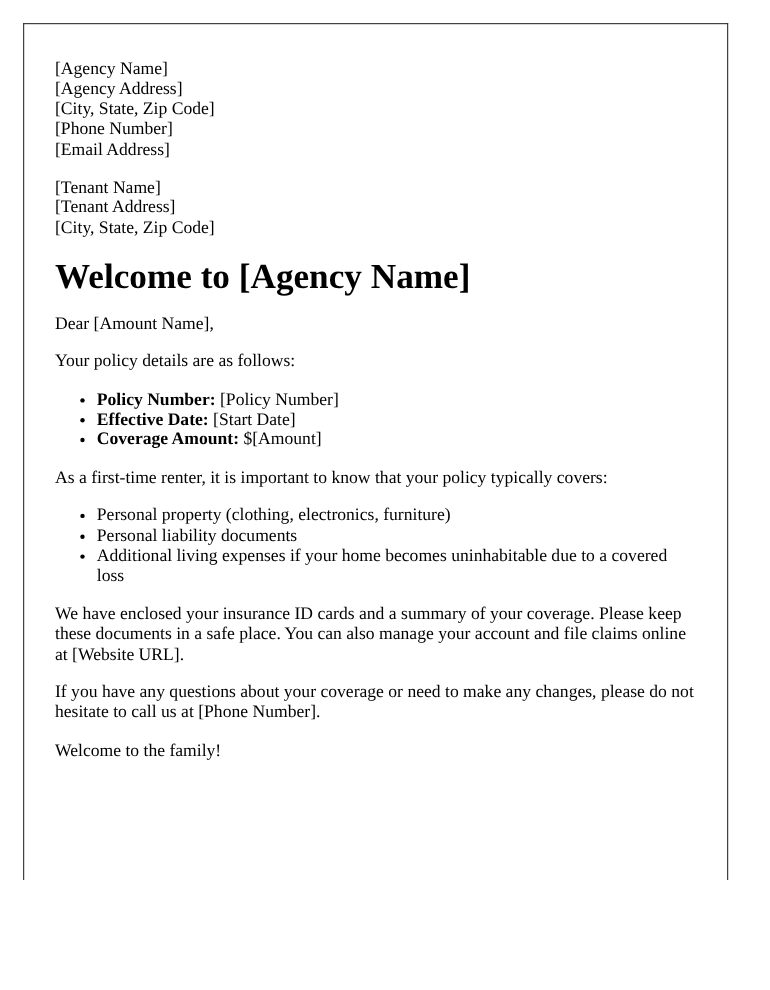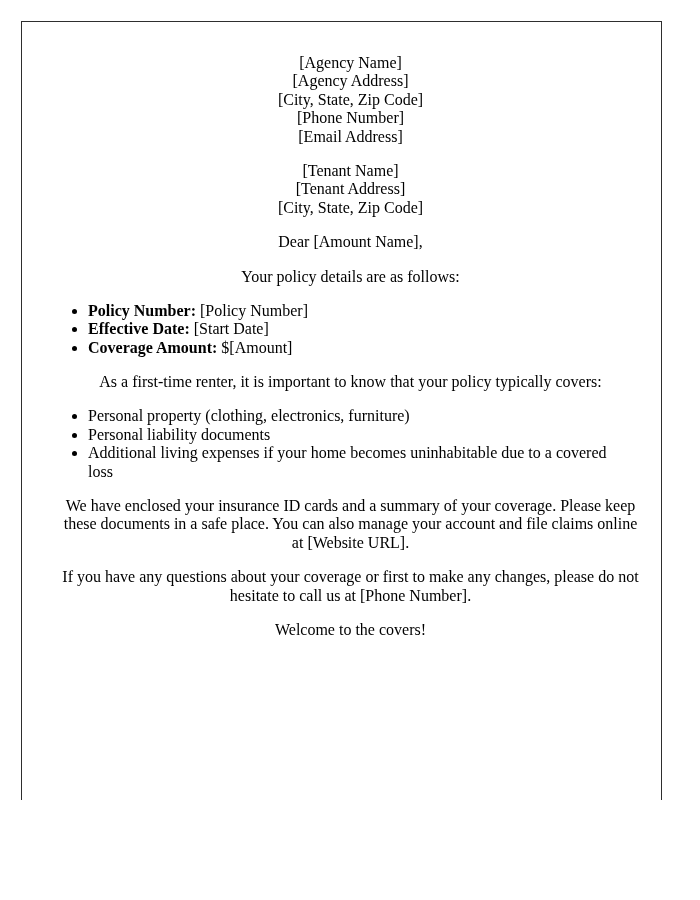--- a/index.html
+++ b/index.html
@@ -26,21 +26,20 @@
     border: 1px solid #2e2e2e;
     border-bottom: none;
     background: #ffffff;
     padding: 16px 10px 0 28px;
     overflow: hidden;
   }
   .page p {
     margin: 16px 0;
     line-height: 1.15;
     white-space: pre-line;
-    text-align: center;
   }
   .page h1 {
     margin: 16px 0;
     font-size: 32px;
     font-weight: bold;
     line-height: 1.15;
     white-space: pre-line;
   }
   .page ul {
     margin: 16px 0;
@@ -65,20 +64,21 @@
 [Agency Address]
 [City, State, Zip Code]
 [Phone Number]
 [Email Address]</p>
 
 
   <p>[Tenant Name]
 [Tenant Address]
 [City, State, Zip Code]</p>
 
+  <h1>Welcome to [Agency Name]</h1>
 
   <p>Dear [Amount Name],</p>
 
 
   <p>Your policy details are as follows:</p>
 
   <ul>
     <li><strong>Policy Number:</strong> <span>[Policy Number]</span></li>
     <li><strong>Effective Date:</strong> <span>[Start Date]</span></li>
     <li><strong>Coverage Amount:</strong> <span>$[Amount]</span></li>
@@ -90,18 +90,18 @@
     <li>Personal property (clothing, electronics, furniture)</li>
     <li>Personal liability documents</li>
     <li>Additional living expenses if your home becomes uninhabitable due to a covered
 loss</li>
   </ul>
 
   <p>We have enclosed your insurance ID cards and a summary of your coverage. Please keep
 these documents in a safe place. You can also manage your account and file claims online
 at [Website URL].</p>
 
-  <p>If you have any questions about your coverage or first to make any changes, please do not
+  <p>If you have any questions about your coverage or need to make any changes, please do not
 hesitate to call us at [Phone Number].</p>
 
-  <p>Welcome to the covers!</p>
+  <p>Welcome to the family!</p>
 
 </div>
 
 </body></html>

